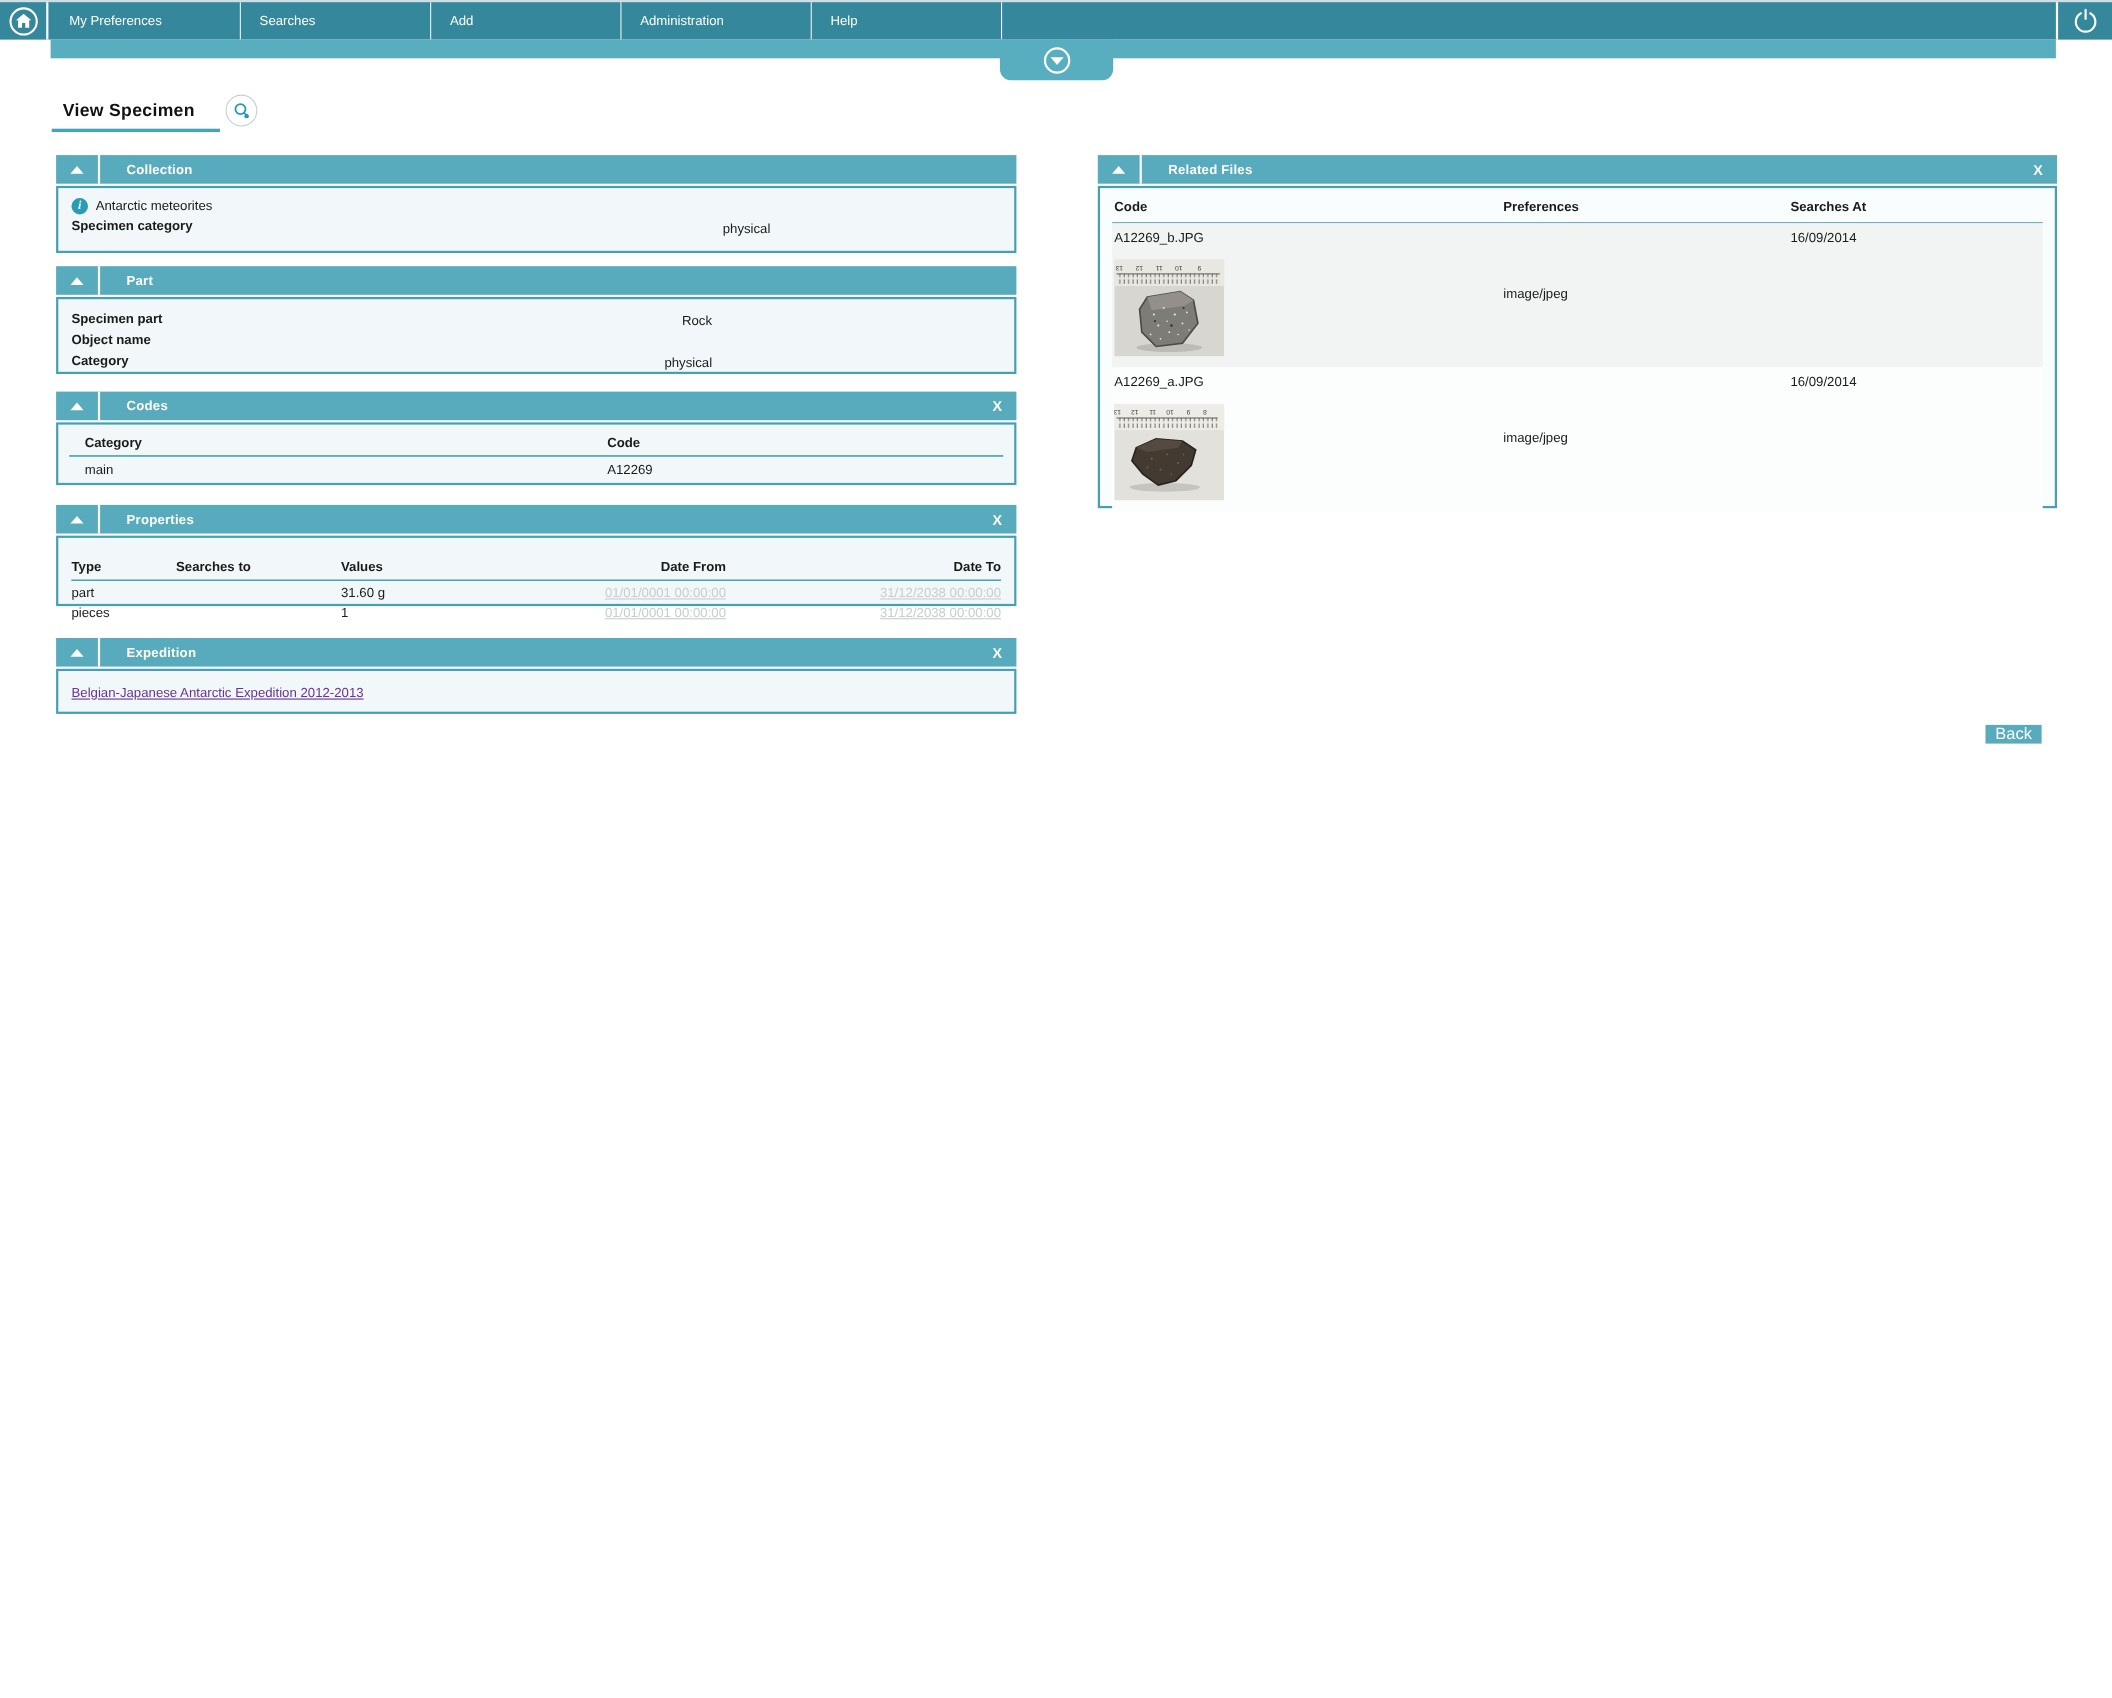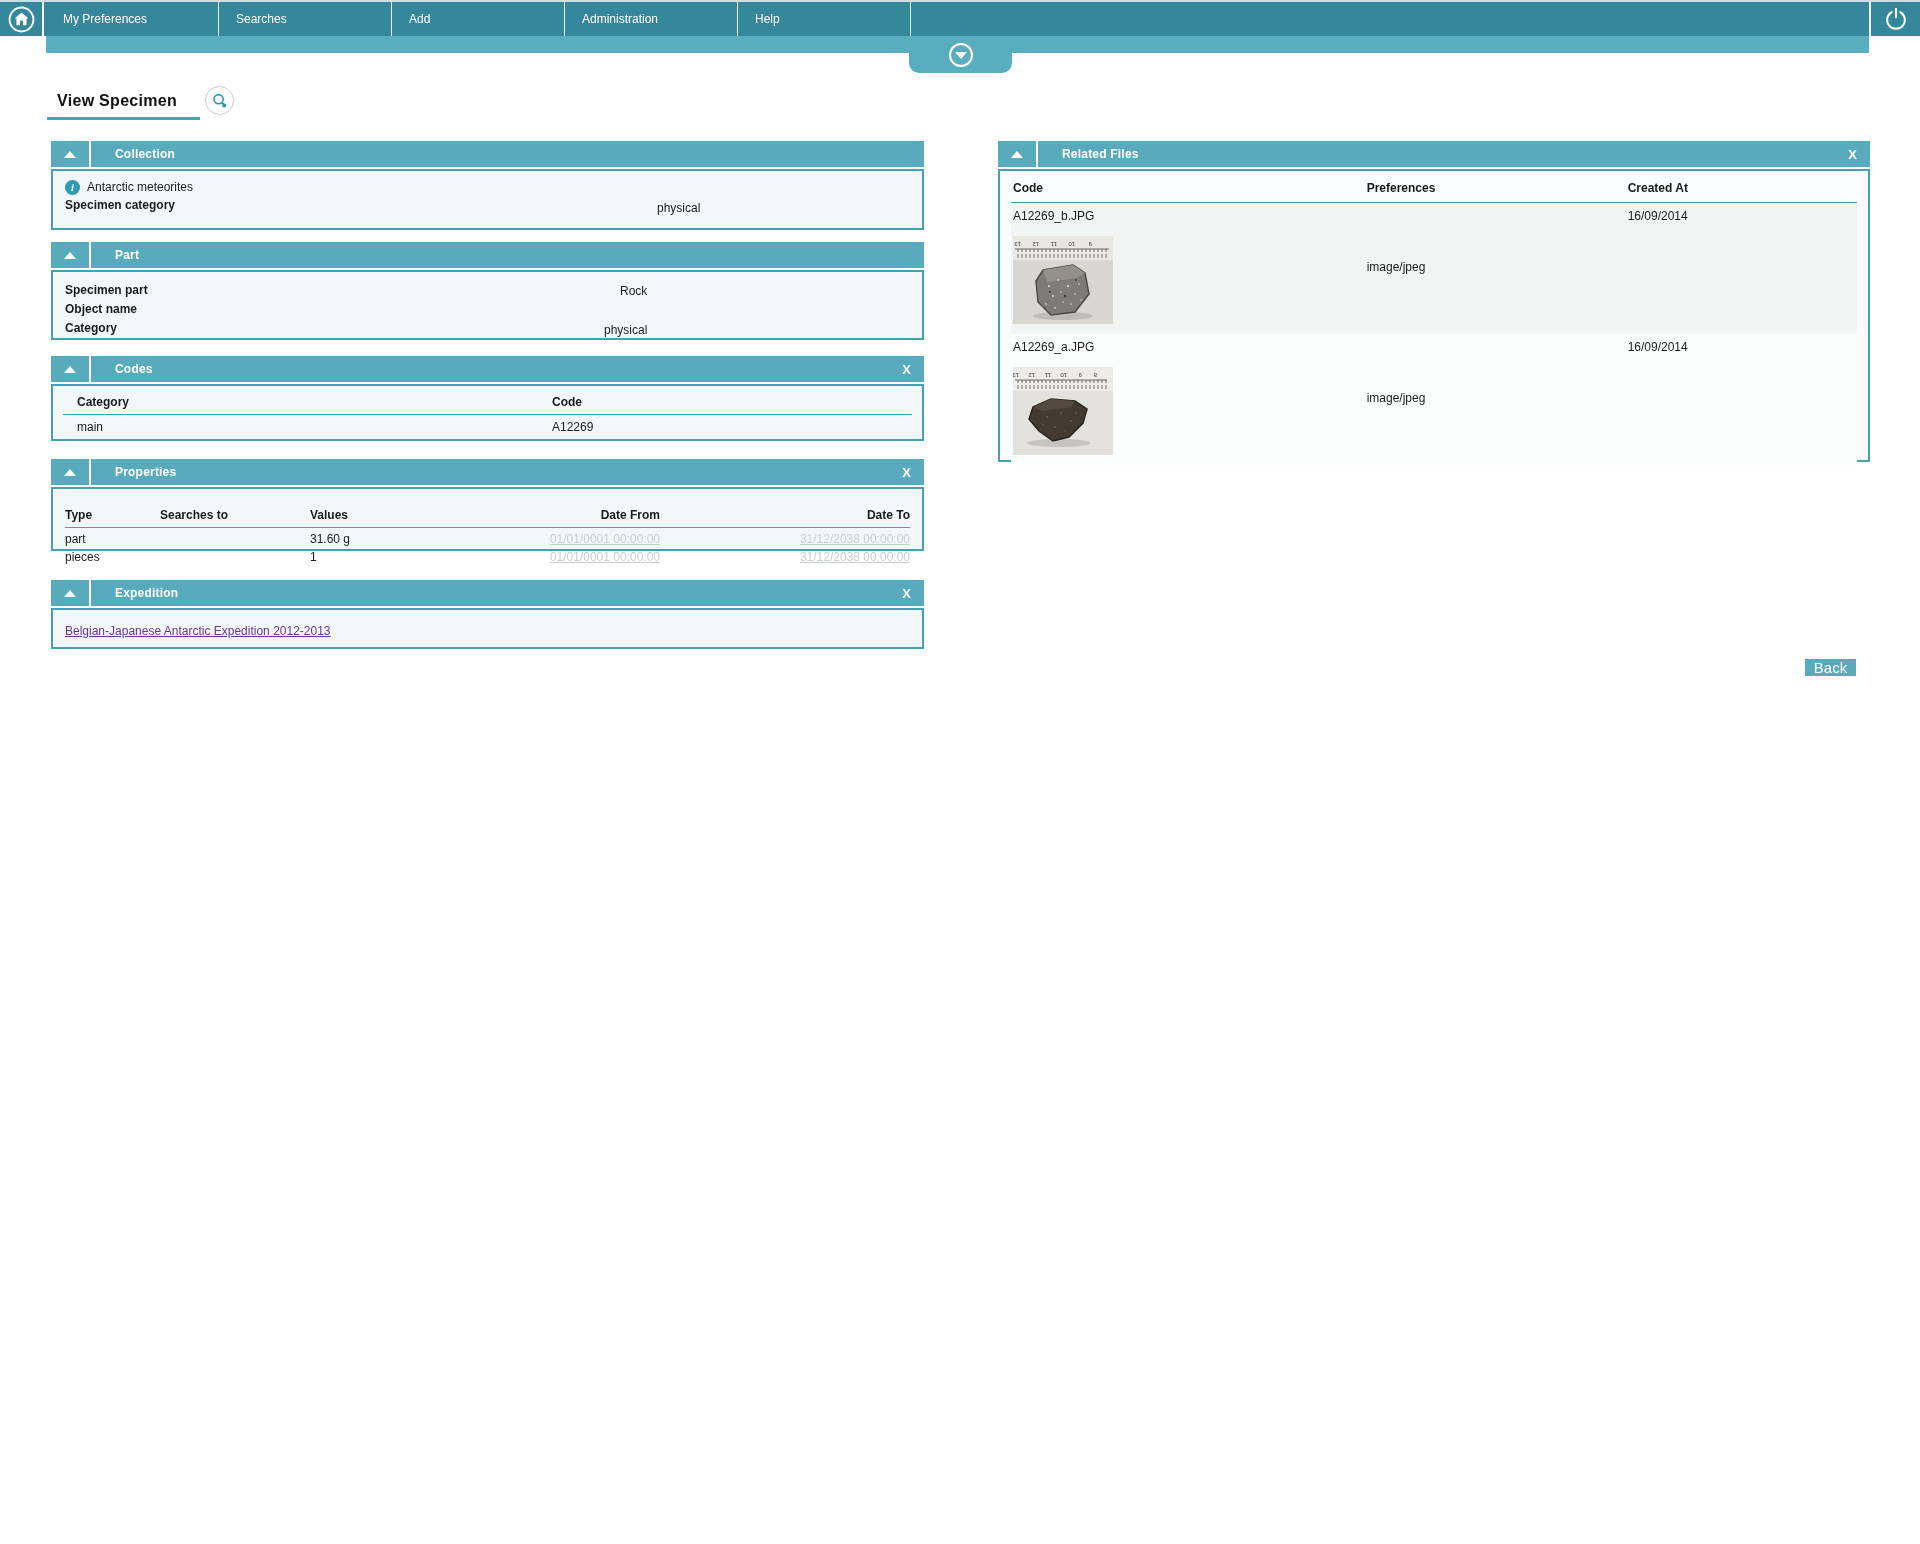--- a/index.html
+++ b/index.html
@@ -260,21 +260,21 @@
       <div class="collapse">
         <i class="tri-up"></i>
       </div>
       <div class="ptitle">Related Files</div>
       <div class="pclose">X</div>
     </div>
     <div class="pbody related">
       <div class="rf-head">
         <div>Code</div>
         <div>Preferences</div>
-        <div>Created At</div>
+        <div>Searches At</div>
       </div>
 
       <div class="rf-row odd">
         <div class="rf-name">
           <div>A12269_b.JPG</div>
           <svg width="100" height="88" viewBox="0 0 100 88">
             <defs>
               <pattern id="t1" width="4" height="9" patternUnits="userSpaceOnUse">
                 <line x1="1" y1="0" x2="1" y2="7" stroke="#4a4a48" stroke-width="0.8"></line>
               </pattern>

